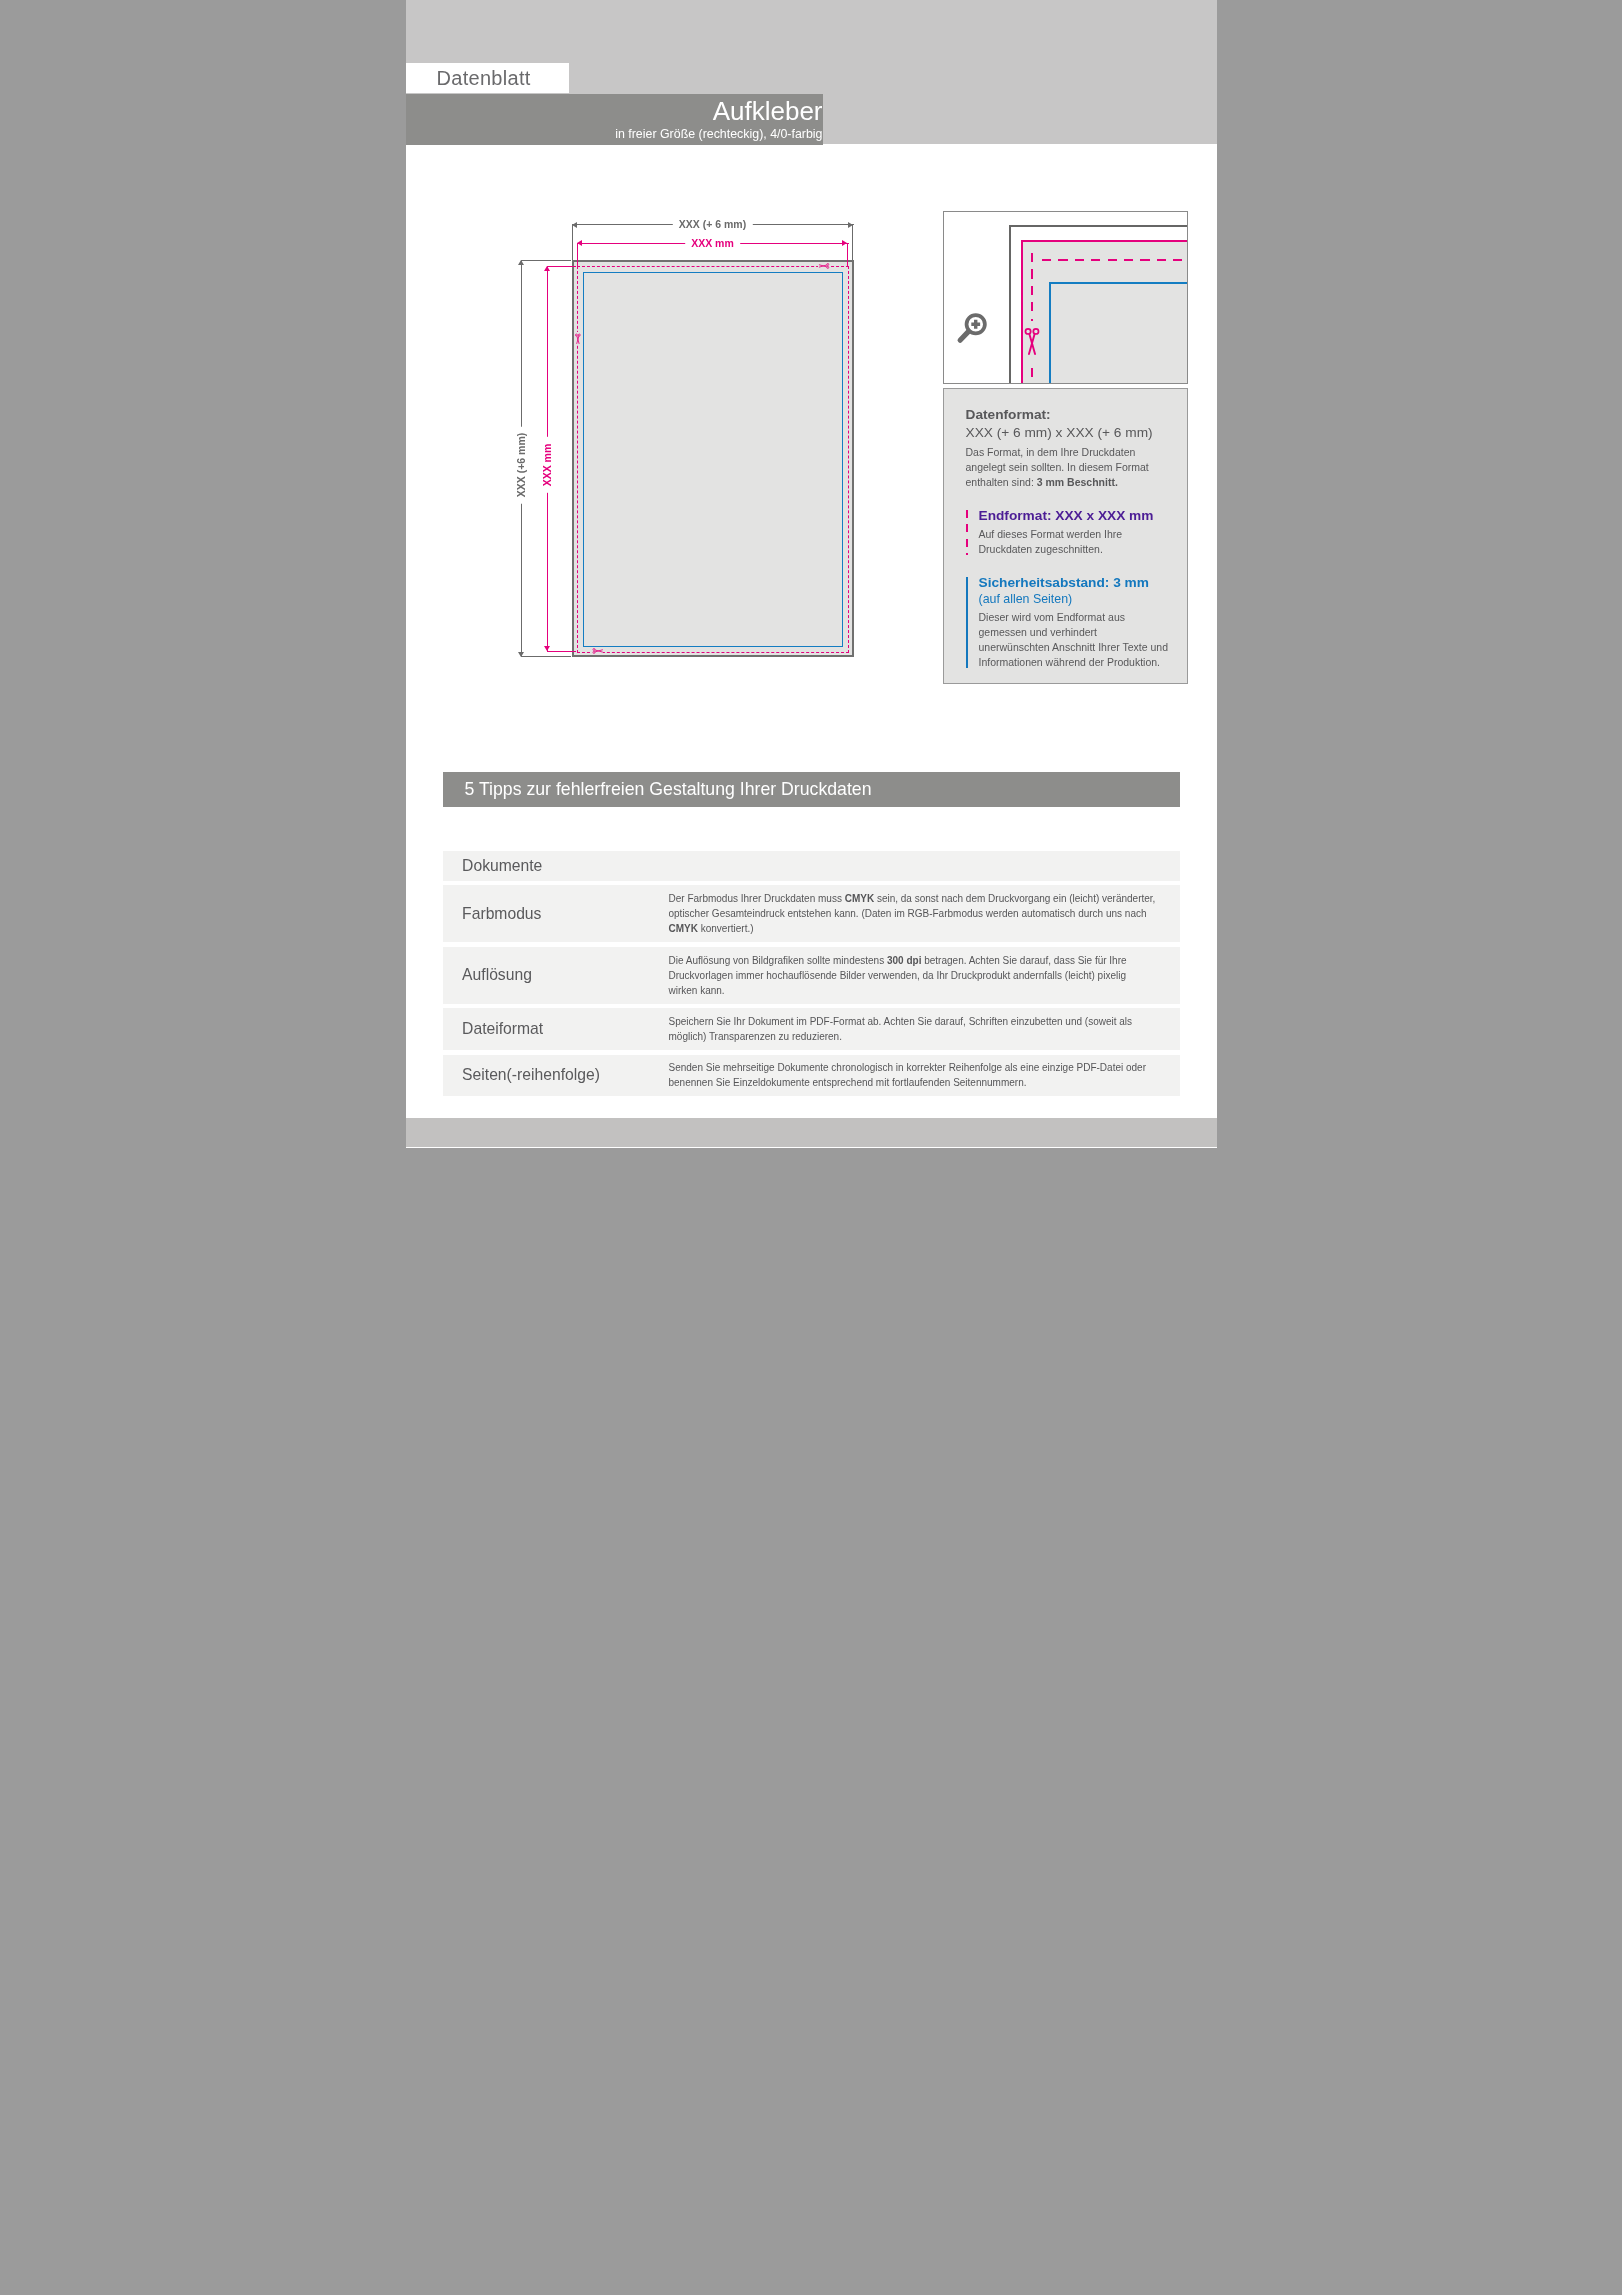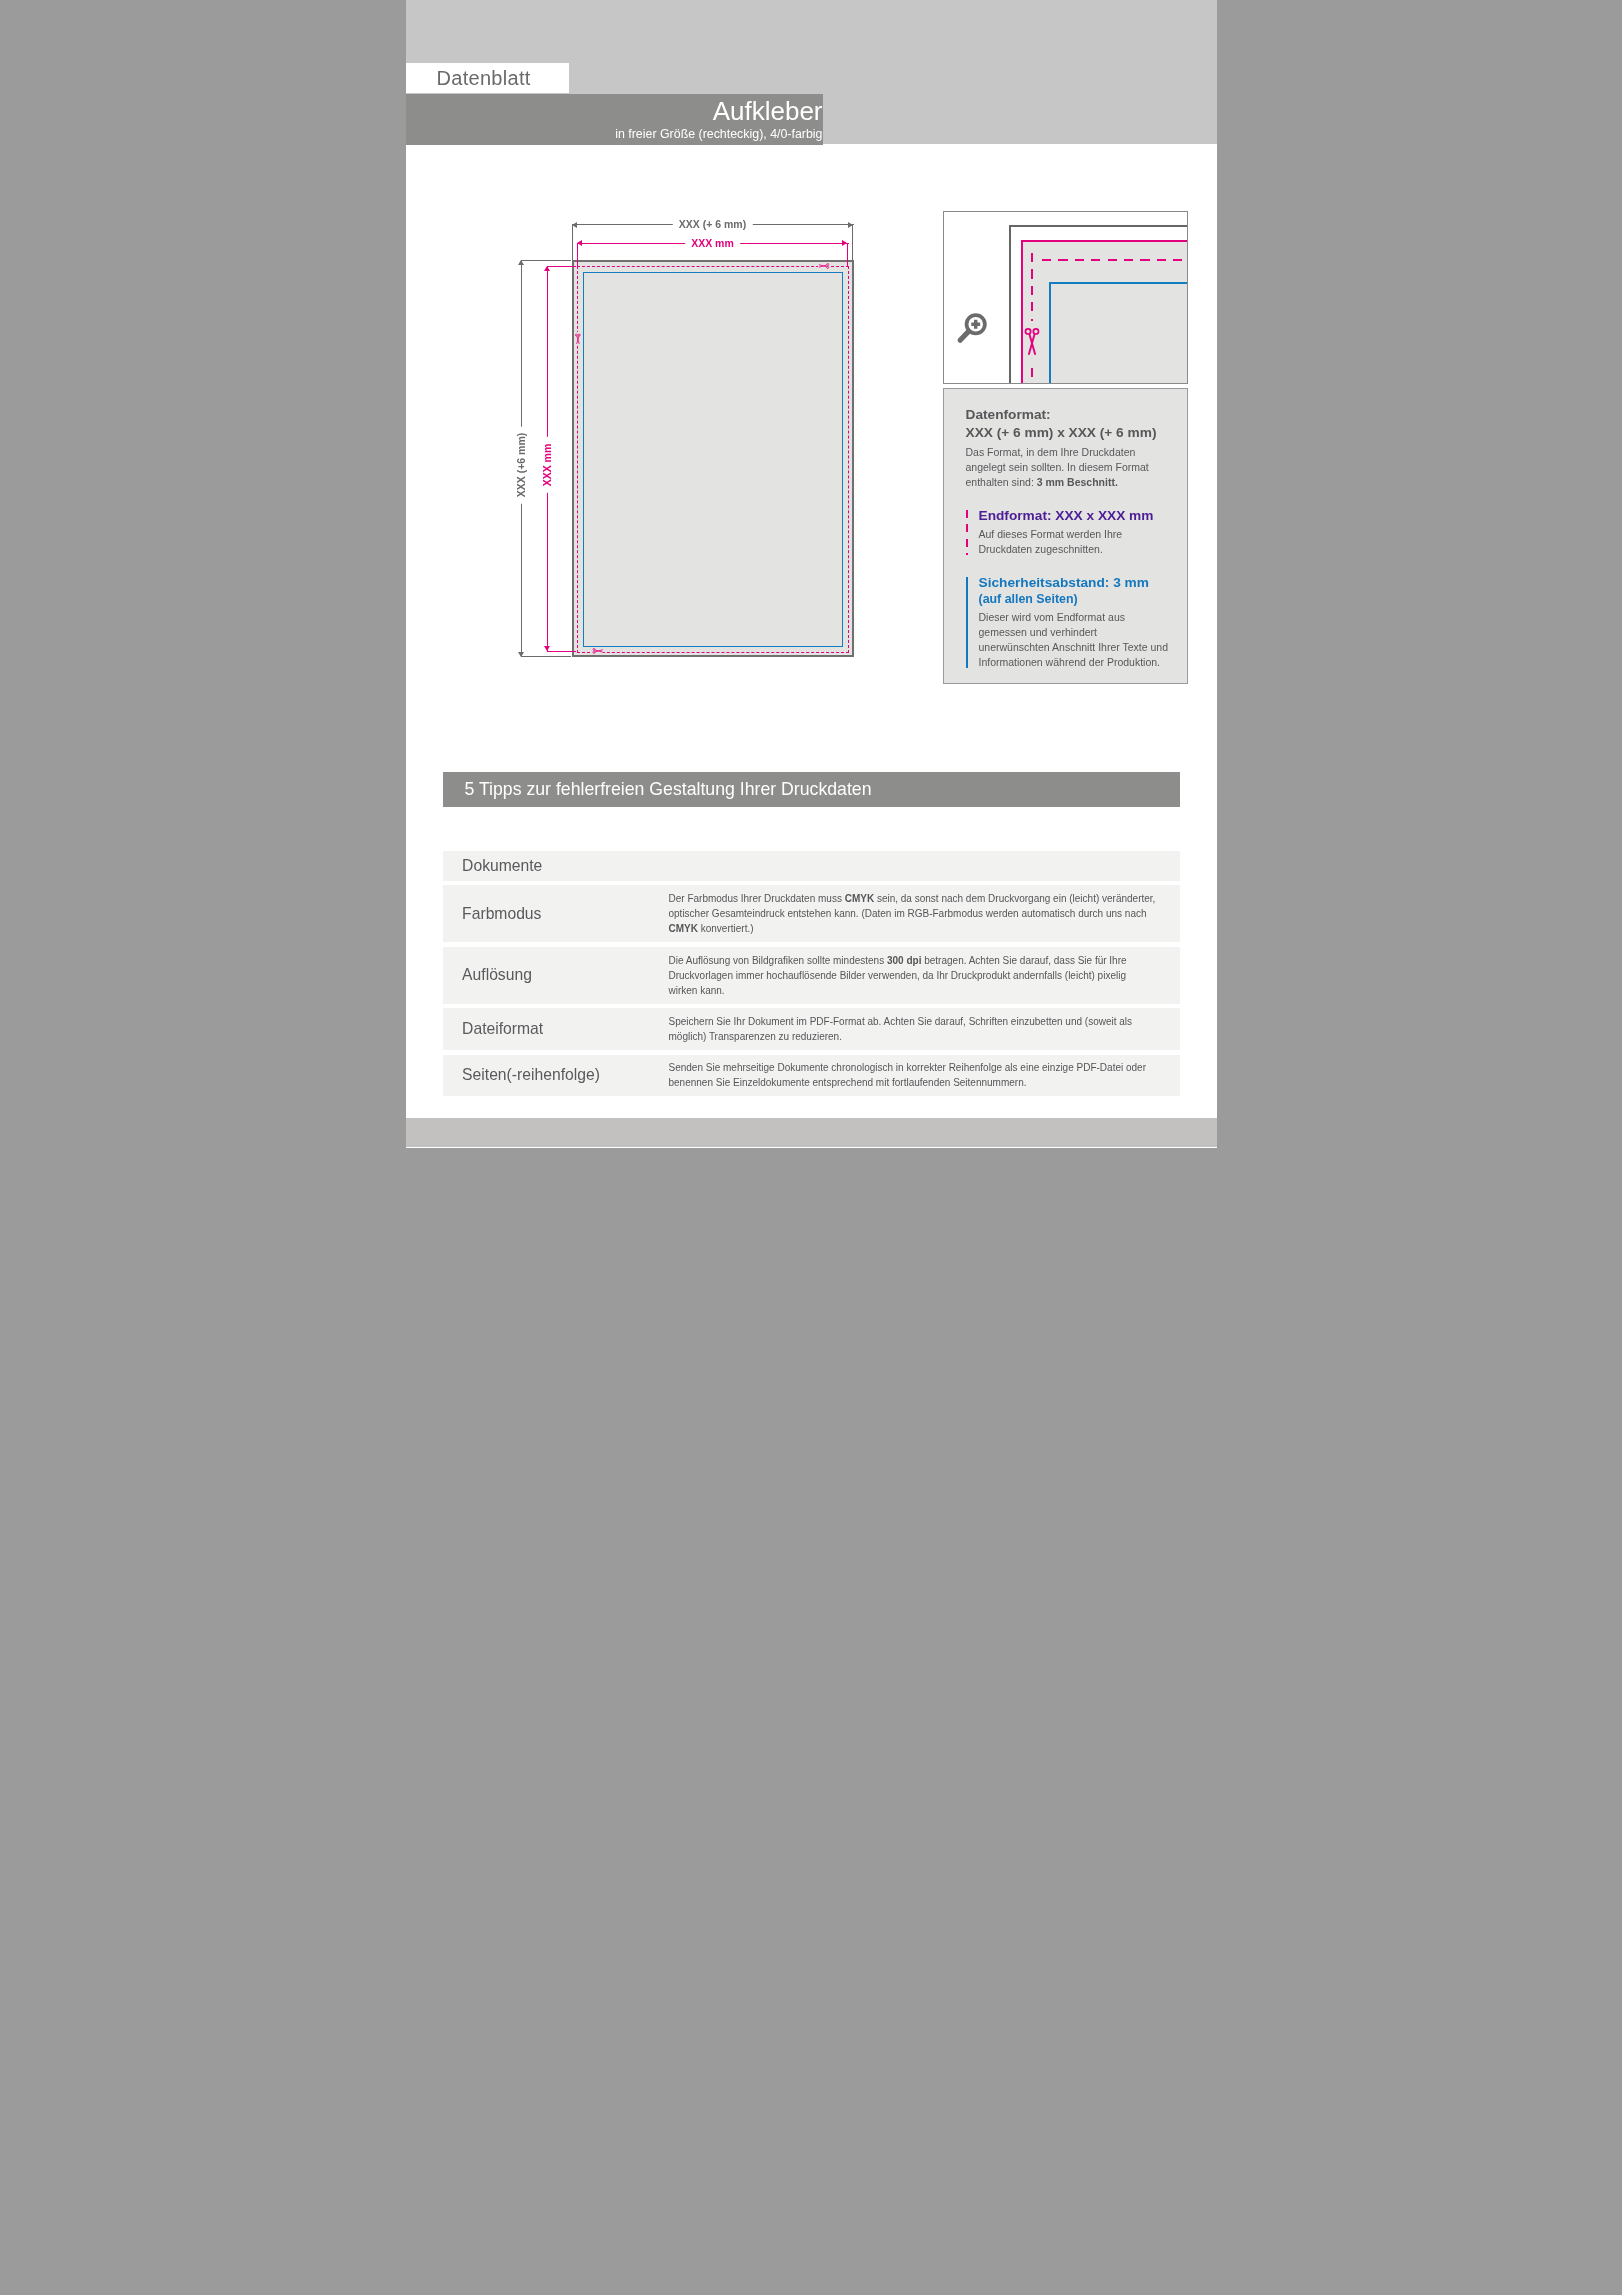--- a/index.html
+++ b/index.html
@@ -59,29 +59,29 @@
   .zp-dash-h{left:98px;top:47px;right:0;height:2px;
              background:repeating-linear-gradient(90deg,#e5007d 0 9.2px,transparent 9.2px 16.4px);}
   .zp-blue-v{left:105px;top:70px;width:2px;bottom:0;background:#147dc2;}
   .zp-blue-h{left:105px;top:70px;right:0;height:2px;background:#147dc2;}
   .zp-dashbreak{left:83px;top:109px;width:10.5px;height:42px;background:#e3e3e2;}
 
   
   .info-box{position:absolute;left:537px;top:388px;width:245px;min-height:281px;background:#e3e3e2;
             border:0.7px solid #9a9a9a;box-sizing:border-box;padding:17px 15.7px 13px 22px;color:#58585a;}
   .info-title{font-size:13.7px;font-weight:700;line-height:1.35;margin:0;}
-  .info-value{font-size:13.7px;font-weight:700;line-height:1.35;}
+  .info-value{font-size:13.7px;font-weight:400;line-height:1.35;}
   .info-body{font-size:10.5px;line-height:1.42;margin-top:2px;}
   .info-block{position:relative;margin-top:17px;padding-left:13px;}
   .info-block::before{content:"";position:absolute;left:0;top:3.3px;bottom:2px;width:2.6px;}
   .info-block.end::before{background:repeating-linear-gradient(180deg,#e5007d 0 7.9px,transparent 7.9px 14.4px);}
   .info-block.safe::before{background:#1478be;}
   .mag-text{color:#4c1d95;}
   .blue-text{color:#1478be;}
-  .info-sub{font-size:12.4px;font-weight:700;line-height:1.25;}
+  .info-sub{font-size:12.4px;font-weight:400;line-height:1.25;}
 
   
   .tips-header{position:absolute;left:37px;top:772px;width:737px;height:35px;background:#8d8d8b;
                color:#ffffff;display:flex;align-items:center;padding-left:22px;box-sizing:border-box;
                font-size:17.7px;font-weight:400;}
   .tips-rows{position:absolute;left:37px;top:851px;width:737px;display:flex;flex-direction:column;gap:4.6px;}
   .tip-row{background:#f2f2f1;display:flex;align-items:center;padding:5.9px 0;}
   .tip-label{flex:0 0 226px;width:226px;padding-left:19.6px;box-sizing:border-box;
              font-size:15.7px;color:#5a5a5c;}
   .tip-text{flex:1;padding-right:22px;font-size:10px;line-height:1.5;color:#565658;}

